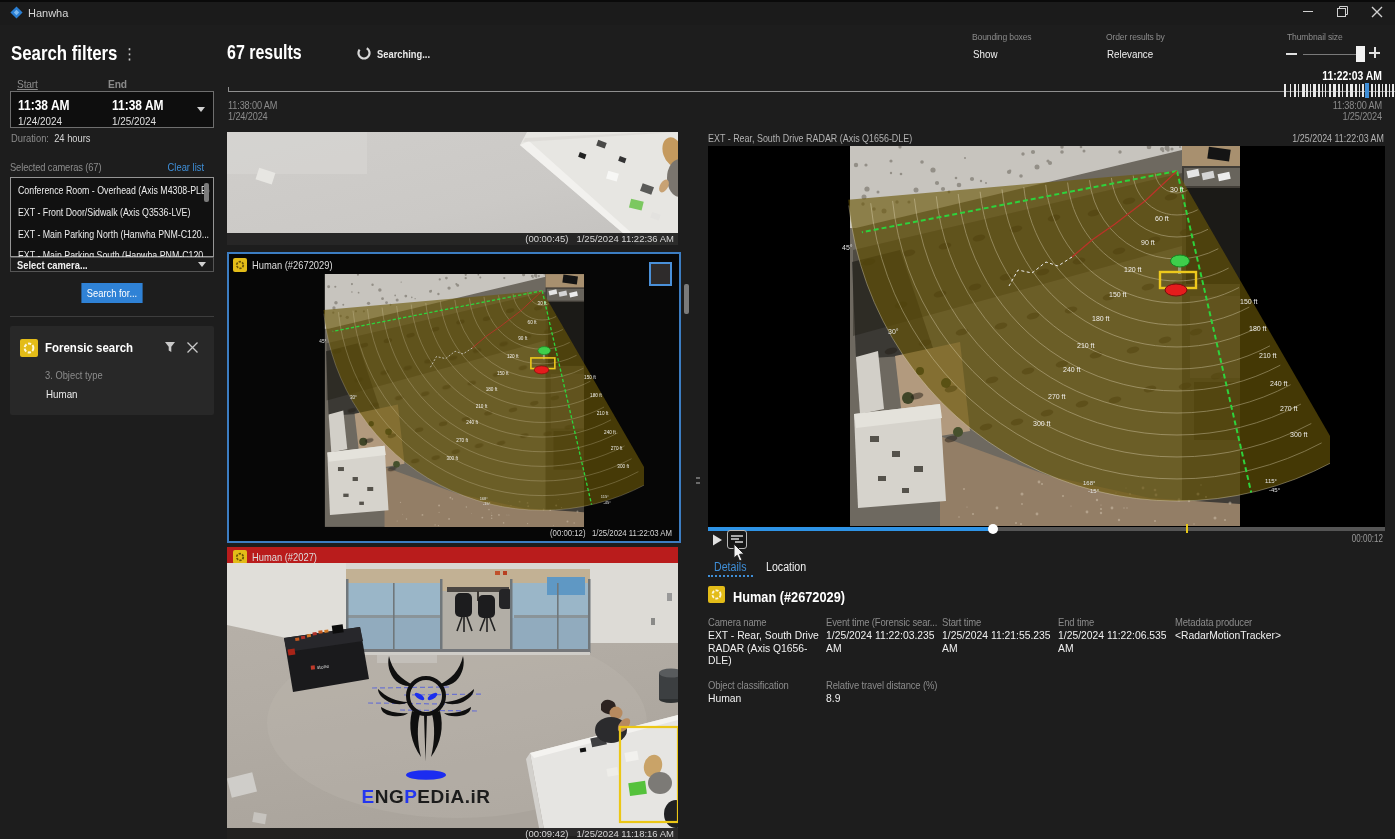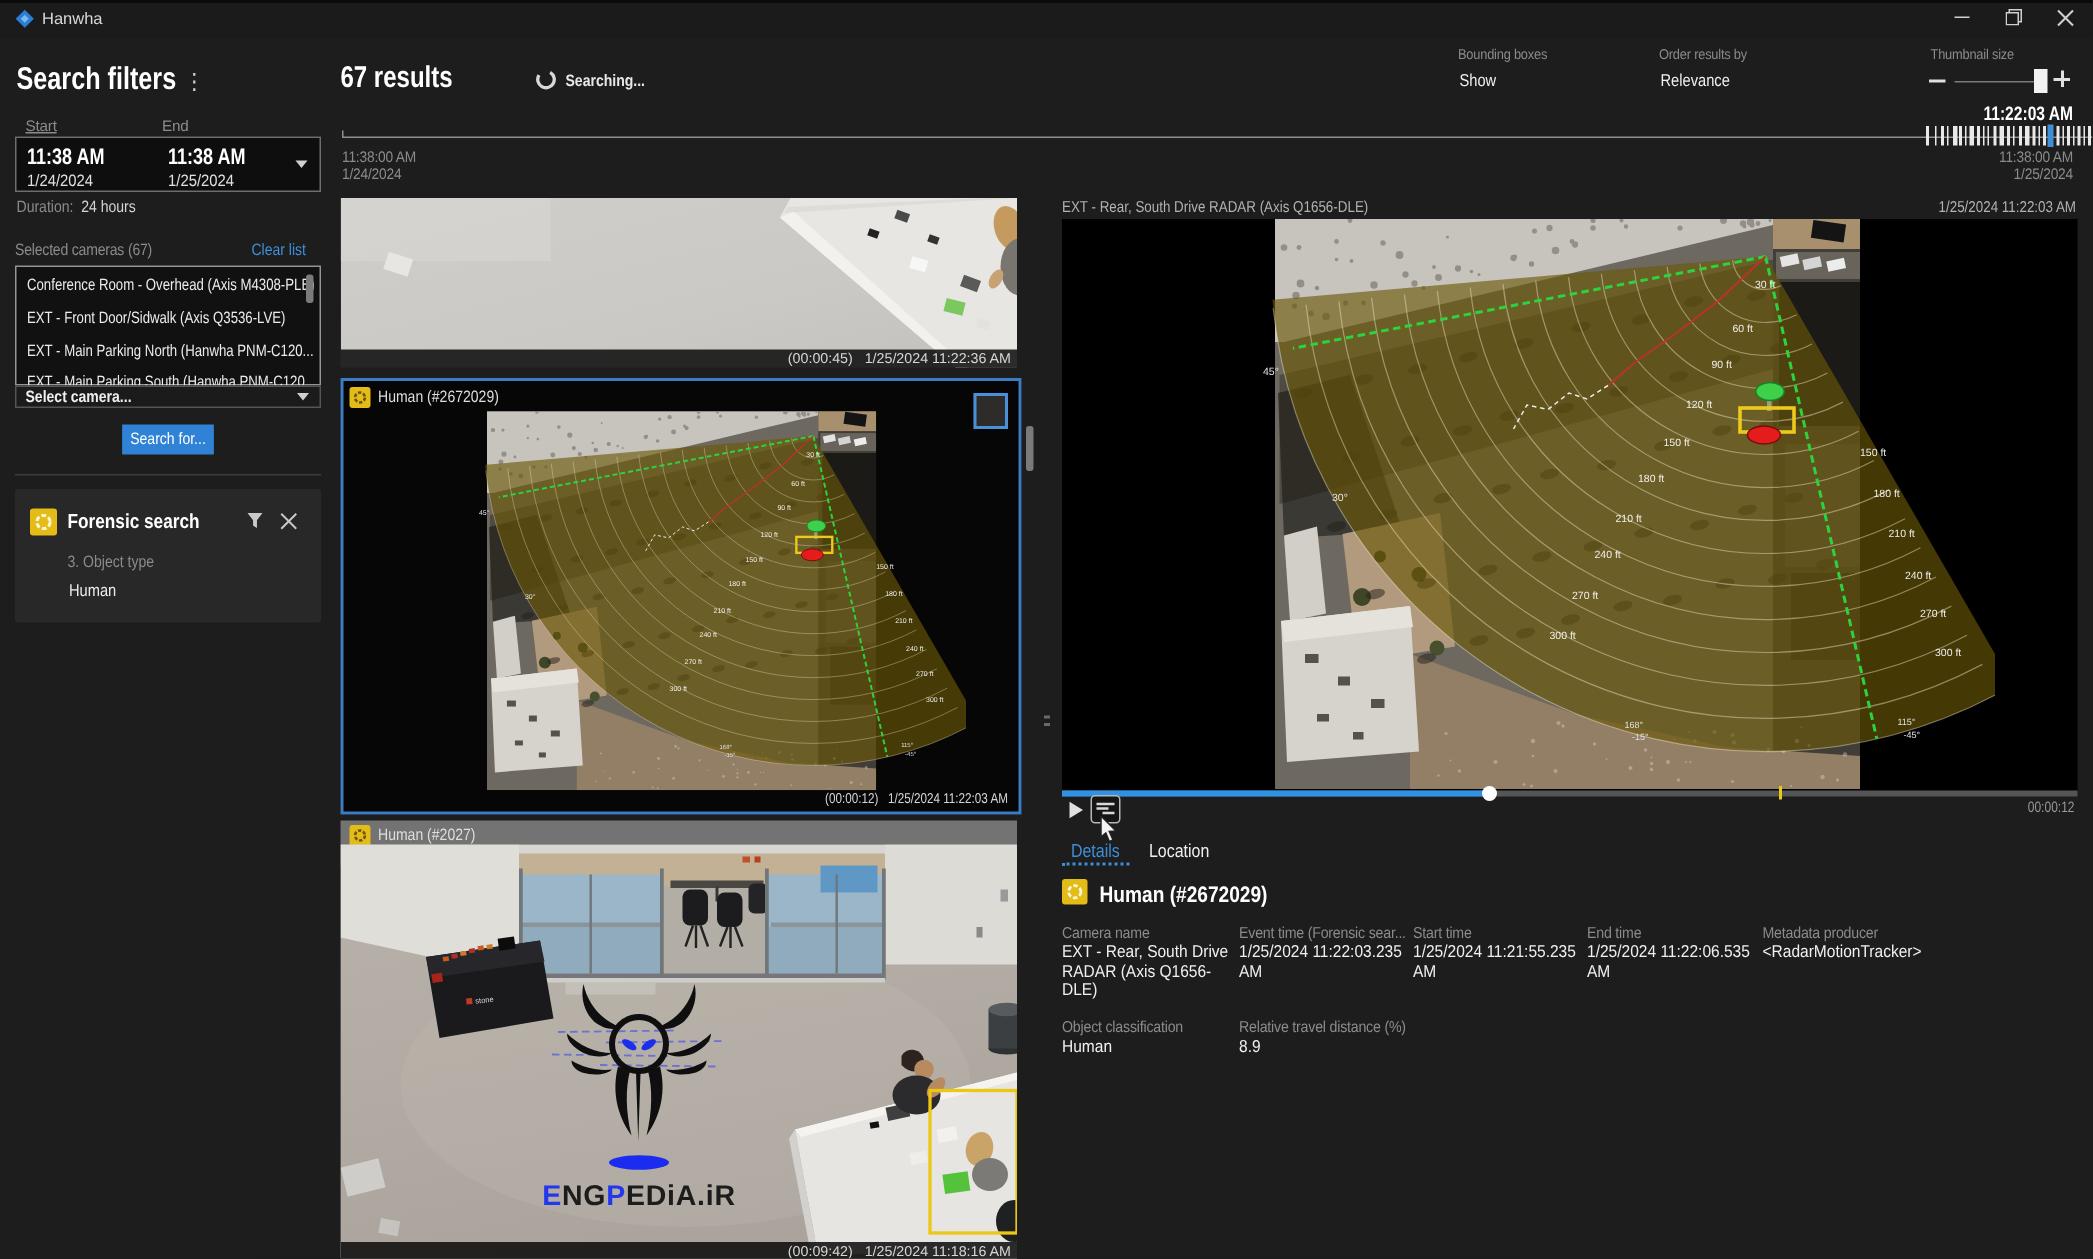--- a/index.html
+++ b/index.html
@@ -30,21 +30,21 @@
     <rect x="0.5" y="2.5" width="8" height="8" fill="none" stroke="#d0d0d0"></rect>
     <path d="M2.5 2.5 V0.5 H10.5 V8.5 H8.5" fill="none" stroke="#d0d0d0"></path>
   </svg>
 <svg class="abs" style="left:1371px;top:6px;" width="12" height="12" viewBox="0 0 12 12">
     <path d="M1 1 L11 11 M11 1 L1 11" stroke="#d0d0d0" stroke-width="1.4"></path>
   </svg>
 
 <div class="abs sx80" style="left:11px;top:41px;color:#fff;font-size:21px;font-weight:bold;">Search filters</div>
 <div class="abs" style="left:122px;top:45px;color:#c8c8c8;font-size:15px;">⋮</div>
 <div class="abs lbl" style="left:17px;top:79px;text-decoration:underline;">Start</div>
-<div class="abs lbl" style="left:108px;top:79px;">End</div>
+<div class="abs lbl" style="left:108px;top:79px;font-weight:bold;">End</div>
 <div class="abs" style="left:10px;top:91px;width:204px;height:37px;background:#0e0e0e;border:1px solid #6e6e6e;"></div>
 <div class="abs sx80" style="left:18px;top:96px;color:#fff;font-size:15px;font-weight:bold;">11:38 AM</div>
 <div class="abs sx80" style="left:112px;top:96px;color:#fff;font-size:15px;font-weight:bold;">11:38 AM</div>
 <div class="abs sx90" style="left:18px;top:115px;color:#e0e0e0;font-size:11px;">1/24/2024</div>
 <div class="abs sx90" style="left:112px;top:115px;color:#e0e0e0;font-size:11px;">1/25/2024</div>
 <div class="abs" style="left:197px;top:107px;width:0;height:0;border-left:4.5px solid transparent;border-right:4.5px solid transparent;border-top:5px solid #d0d0d0;"></div>
 <div class="abs sx85" style="left:11px;top:132px;color:#8b8b8b;font-size:11px;">Duration:&nbsp; <span style="color:#d5d5d5;">24 hours</span></div>
 <div class="abs lbl sx85" style="left:10px;top:161px;font-size:11px;">Selected cameras (67)</div>
 <div class="abs sxr85" style="left:134px;top:161px;width:70px;text-align:right;color:#3f8fd8;font-size:11px;">Clear list</div>
 <div class="abs" style="left:10px;top:177px;width:204px;height:80px;background:#111111;border:1px solid #959595;"></div>
@@ -138,21 +138,21 @@
 <svg style="position:absolute;left:6px;top:6px;" width="10" height="10" viewBox="0 0 14 14">
       <circle cx="7" cy="7" r="4.6" fill="none" stroke="#6b5408" stroke-width="2.4" stroke-dasharray="3.2 1.6"></circle>
     </svg>
 <div style="position:absolute;left:23px;top:5px;color:#dedede;font-size:11px;transform:scaleX(0.85);transform-origin:0 50%;">Human (#2672029)</div>
 <div style="position:absolute;left:420px;top:8px;width:23px;height:24px;border:2px solid #4a90d9;background:#2e2b2b;"></div>
 <svg style="position:absolute;left:89px;top:20px;" width="326" height="253" viewBox="0 0 490 380">
       <use href="#radar"></use>
     </svg>
 <div style="position:absolute;left:243px;top:273px;width:200px;text-align:right;color:#d6d6d6;font-size:9.5px;transform:scaleX(0.82);transform-origin:100% 50%;">(00:00:12) &nbsp;&nbsp;1/25/2024 11:22:03 AM</div>
 </div>
-<div id="tile3" class="abs" style="left:227px;top:547px;width:451px;height:292px;background:#737373;overflow:hidden;">
+<div id="tile3" class="abs" style="left:227px;top:547px;width:451px;height:292px;background:#b91c1c;overflow:hidden;">
 <div style="position:absolute;left:6px;top:3px;width:14px;height:14px;background:#e3bc18;border-radius:2px;"></div>
 <svg style="position:absolute;left:8px;top:5px;" width="10" height="10" viewBox="0 0 14 14">
       <circle cx="7" cy="7" r="4.6" fill="none" stroke="#6b5408" stroke-width="2.4" stroke-dasharray="3.2 1.6"></circle>
     </svg>
 <div style="position:absolute;left:25px;top:4px;color:#dedede;font-size:11px;transform:scaleX(0.85);transform-origin:0 50%;">Human (#2027)</div>
 <svg style="position:absolute;left:0;top:16px;" width="451" height="276">
       <use href="#office"></use>
     </svg>
 </div>
 <div class="abs" style="left:684px;top:284px;width:5px;height:30px;background:#7a7a7a;border-radius:2px;"></div>

